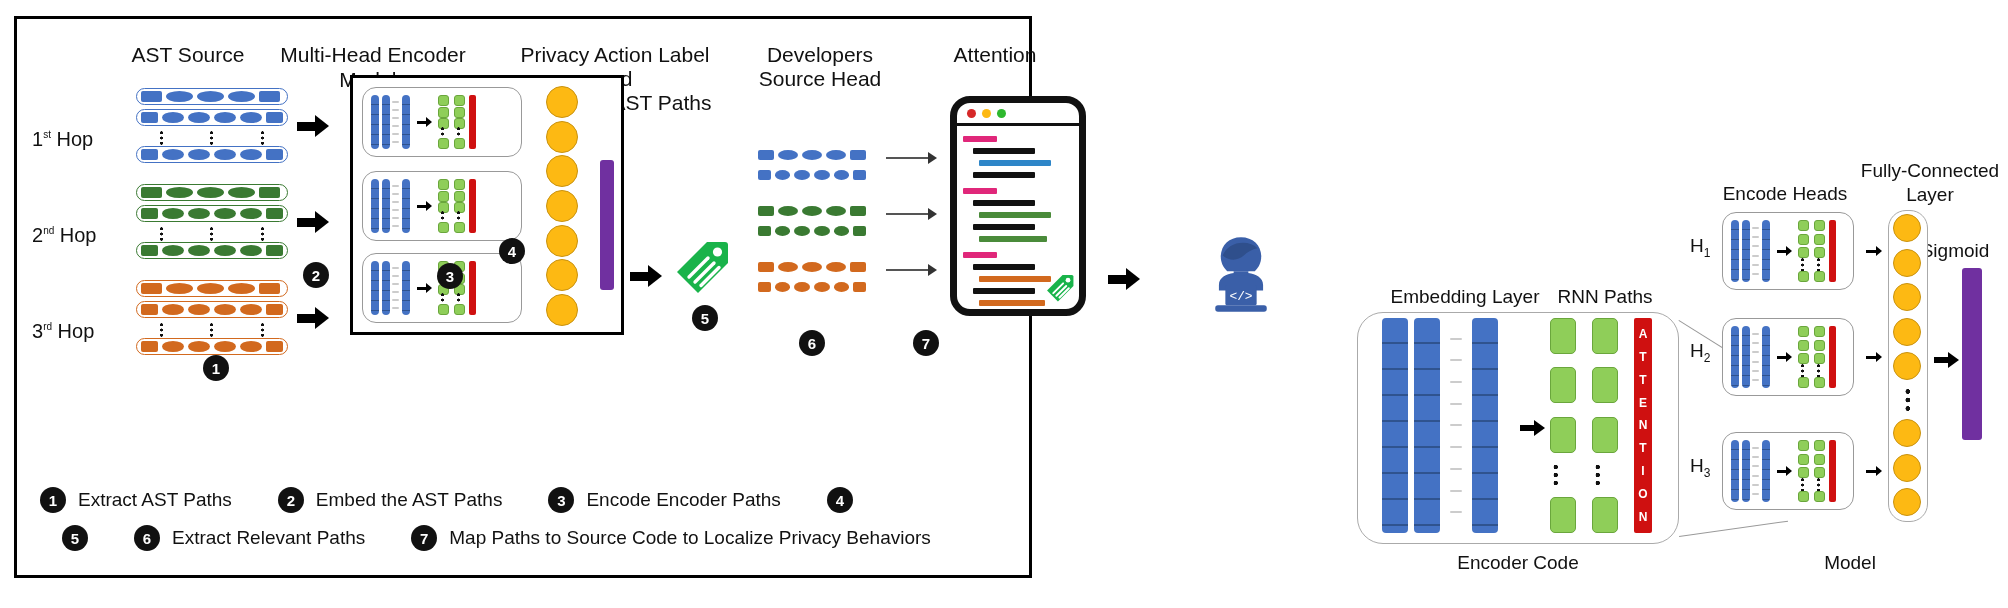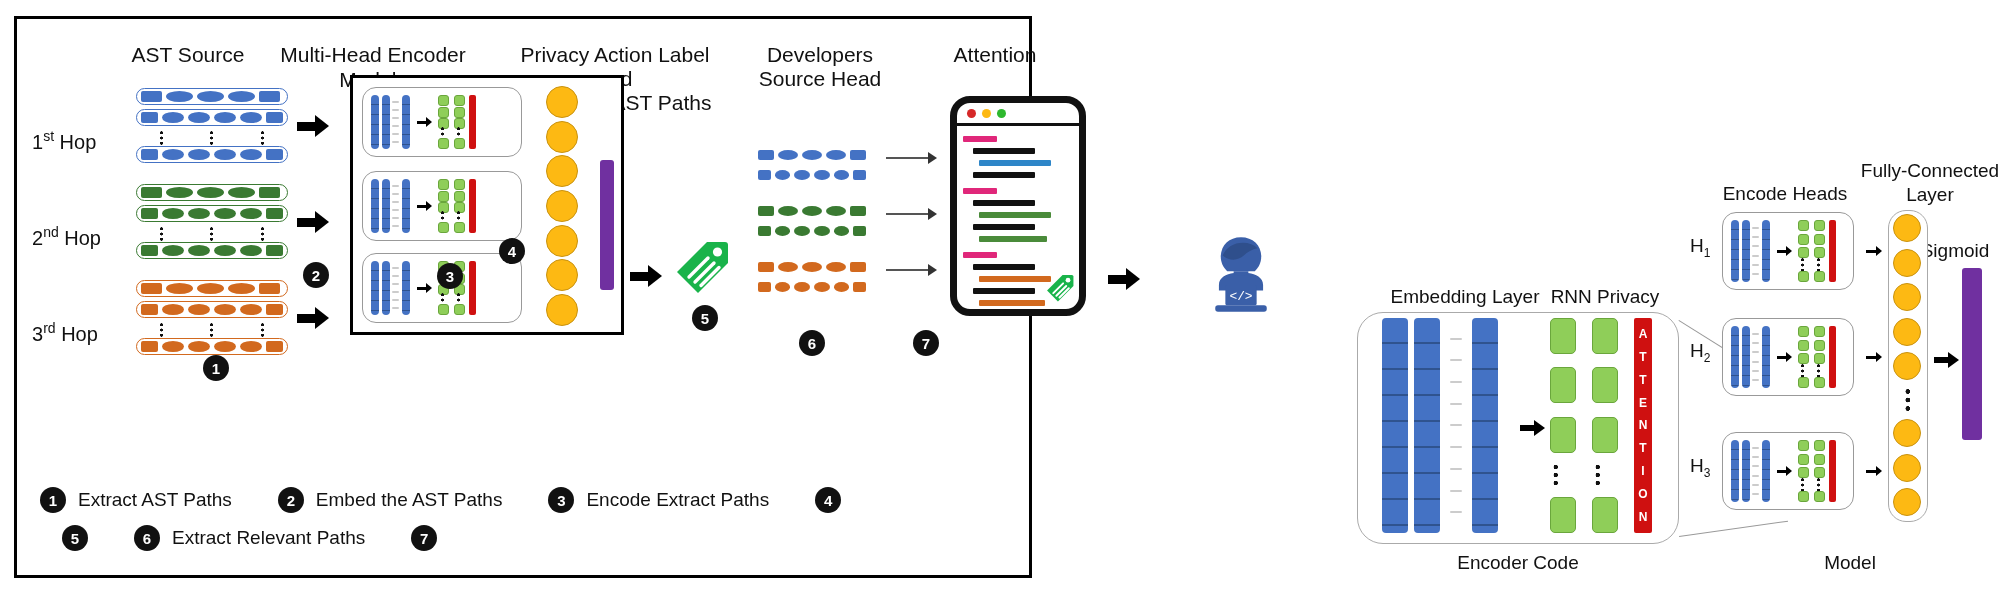--- a/index.html
+++ b/index.html
@@ -7,21 +7,21 @@
   .root{position:relative;width:2008px;height:608px;}
 
   
   .panel{position:absolute;border:3px solid #000;background:#fff;box-sizing:border-box;}
   #left-panel{left:14px;top:16px;width:1018px;height:562px;}
 
   .ttl{position:absolute;text-align:center;font-size:21px;line-height:25px;font-weight:400;color:#111;}
 
   
   .hop{position:absolute;font-size:20px;color:#111;white-space:nowrap;}
-  .hop sup{font-size:14px;vertical-align:super;}
+  .hop sup{font-size:10px;vertical-align:super;}
 
   
   .astgroup{position:absolute;}
   .astrow{position:relative;height:17px;margin-bottom:4px;border:1.6px solid;border-radius:9px;box-sizing:border-box;display:flex;align-items:center;padding:0 2px;}
   .astrow.bare{border:none;}
   .astrow .sq{height:11px;width:21px;border-radius:2px;margin:0 2px;}
   .astrow .el{height:11px;width:27px;border-radius:50%;margin:0 2px;}
   .dots3{display:flex;justify-content:space-around;height:16px;align-items:center;}
   .dots3 span{font-size:15px;line-height:8px;letter-spacing:0;writing-mode:vertical-rl;color:#111;}
   .vdots{display:inline-block;width:3px;height:14px;background:
@@ -495,37 +495,38 @@
   <div class="num" style="left:913px;top:330px;width:26px;height:26px;font-size:15px;">7</div>
 
   <div class="legend" style="left:40px;top:487px;gap:12px;">
     <span class="num" style="width:26px;height:26px;font-size:15px;">1</span>
     <span class="lbl">Extract AST Paths</span>
     <span style="width:22px"></span>
     <span class="num" style="width:26px;height:26px;font-size:15px;">2</span>
     <span class="lbl">Embed the AST Paths</span>
     <span style="width:22px"></span>
     <span class="num" style="width:26px;height:26px;font-size:15px;">3</span>
-    <span class="lbl">Encode Extract Paths</span>
+    <span class="lbl">Encode Encoder Paths</span>
     <span style="width:22px"></span>
     <span class="num" style="width:26px;height:26px;font-size:15px;">4</span>
   </div>
 
   <div class="legend" style="left:62px;top:525px;gap:12px;">
     <span class="num" style="width:26px;height:26px;font-size:15px;">5</span>
     <span style="width:22px"></span>
     <span class="num" style="width:26px;height:26px;font-size:15px;">6</span>
     <span class="lbl">Extract Relevant Paths</span>
     <span style="width:22px"></span>
     <span class="num" style="width:26px;height:26px;font-size:15px;">7</span>
+    <span class="lbl">Map Paths to Source Code to Localize Privacy Behaviors</span>
   </div>
 
   <div class="bigcard" style="left:1357px;top:312px;width:322px;height:232px;"></div>
   <div class="rlabel" style="left:1375px;top:286px;width:180px;">Embedding Layer</div>
-  <div class="rlabel" style="left:1545px;top:286px;width:120px;">RNN Privacy</div>
+  <div class="rlabel" style="left:1545px;top:286px;width:120px;">RNN Paths</div>
 
   <div id="embcols" style="position: absolute; left: 1380px; top: 318px; width: 135px; height: 215px; display: flex; align-items: stretch;">
       <div class="emb-col" style="width: 26px; margin-right: 5px; background-image: repeating-linear-gradient(transparent 0px, transparent 24px, rgb(47, 83, 143) 24px, rgb(47, 83, 143) 26px);"></div>
       <div class="emb-col" style="width: 26px; margin-right: 5px; background-image: repeating-linear-gradient(transparent 0px, transparent 24px, rgb(47, 83, 143) 24px, rgb(47, 83, 143) 26px);"></div>
       <div class="emb-gap" style="width: 22px;">
         <i style="width: 12px;"></i>
         <i style="width: 12px;"></i>
         <i style="width: 12px;"></i>
         <i style="width: 12px;"></i>
         <i style="width: 12px;"></i>

